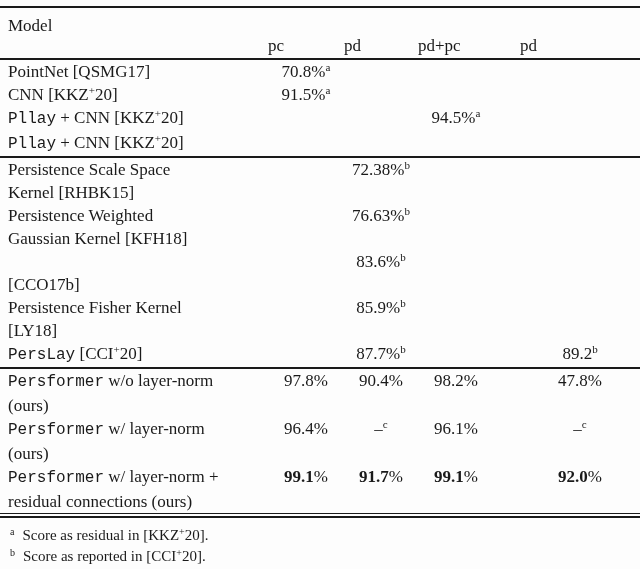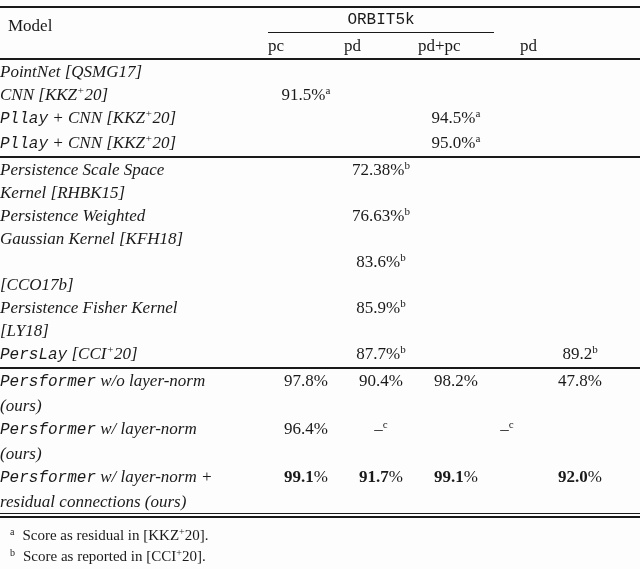--- a/index.html
+++ b/index.html
@@ -25,60 +25,58 @@
   .header{position:relative;}
   .model-label{position:absolute;left:8px;top:6px;}
   .h-row1{display:grid;grid-template-columns:268px 226px 26px 120px;height:25px;}
   .group-span{display:flex;align-items:center;justify-content:center;border-bottom:1px solid var(--rule);}
   .group-span.g2{margin-left:-7px;margin-right:7px;}
   .h-row2{display:grid;grid-template-columns:268px 76px 74px 76px 26px 120px;height:25px;align-items:center;}
   .h-row2 .col-h{text-align:left;}
   
   .section{border-top:2px solid var(--rule);}
   .row{display:grid;grid-template-columns:268px 76px 74px 76px 26px 120px;}
-  .model-cell{font-style:italic;}
+  .model-cell{padding-left:8px;}
   .val{text-align:center;}
   .b{font-weight:bold;}
   
   .double-rule{height:2px;border-top:1px solid var(--rule);border-bottom:2px solid var(--rule);}
   
   .footnotes{padding:5px 0 0 10px;font-size:15px;line-height:18px;}
   .footnote .marker{font-size:10px;vertical-align:5px;margin-right:8px;}
   .footnote sup.s{font-size:10px;vertical-align:5px;}
 </style>
 </head>
 <body>
 
 <div class="page">
 
   <div class="rule top-rule"></div>
 
   <div class="header">
     <div class="model-label">Model</div>
     <div class="h-row1">
       <div></div>
-      <div class="group-span g1">
-        <span class="mono">ORBIT5k</span>
-      </div>
       <div></div>
     </div>
     <div class="h-row2">
       <div></div>
       <div class="col-h">pc</div>
       <div class="col-h">pd</div>
       <div class="col-h">pd+pc</div>
       <div></div>
       <div class="col-h">pd</div>
     </div>
   </div>
 
   <div id="table-body">
       <div class="section">
         <div class="row">
           <div class="model-cell"><span>PointNet [QSMG17]</span></div>
+          <div class="val"><span>70.8%</span><sup class="s">a</sup></div>
           <div class="val"></div>
           <div class="val"></div>
           <div></div>
           <div class="val"></div>
         </div>
         <div class="row">
           <div class="model-cell"><span>CNN [KKZ</span><sup class="s">+</sup><span>20]</span></div>
           <div class="val"><span>91.5%</span><sup class="s">a</sup></div>
           <div class="val"></div>
           <div class="val"></div>
@@ -90,21 +88,20 @@
           <div class="val"></div>
           <div class="val"></div>
           <div class="val"><span>94.5%</span><sup class="s">a</sup></div>
           <div></div>
           <div class="val"></div>
         </div>
         <div class="row">
           <div class="model-cell"><span class="mono">Pllay</span><span> + CNN [KKZ</span><sup class="s">+</sup><span>20]</span></div>
           <div class="val"></div>
           <div class="val"></div>
-          <div class="val"><span>95.0%</span><sup class="s">a</sup></div>
           <div></div>
           <div class="val"></div>
         </div>
       </div>
       <div class="section">
         <div class="row">
           <div class="model-cell"><span>Persistence Scale Space</span><br><span>Kernel [RHBK15]</span></div>
           <div class="val"></div>
           <div class="val"><span>72.38%</span><sup class="s">b</sup></div>
           <div class="val"></div>
@@ -150,20 +147,21 @@
           <div class="val"><span>97.8%</span></div>
           <div class="val"><span>90.4%</span></div>
           <div class="val"><span>98.2%</span></div>
           <div></div>
           <div class="val"><span>47.8%</span></div>
         </div>
         <div class="row">
           <div class="model-cell"><span class="mono">Persformer</span><span> w/ layer-norm</span><br><span>(ours)</span></div>
           <div class="val"><span>96.4%</span></div>
           <div class="val"><span>–</span><sup class="s">c</sup></div>
+          <div class="val"><span>96.1%</span></div>
           <div></div>
           <div class="val"><span>–</span><sup class="s">c</sup></div>
         </div>
         <div class="row">
           <div class="model-cell"><span class="mono">Persformer</span><span> w/ layer-norm +</span><br><span>residual connections (ours)</span></div>
           <div class="val"><span class="b">99.1</span><span>%</span></div>
           <div class="val"><span class="b">91.7</span><span>%</span></div>
           <div class="val"><span class="b">99.1</span><span>%</span></div>
           <div></div>
           <div class="val"><span class="b">92.0</span><span>%</span></div>

